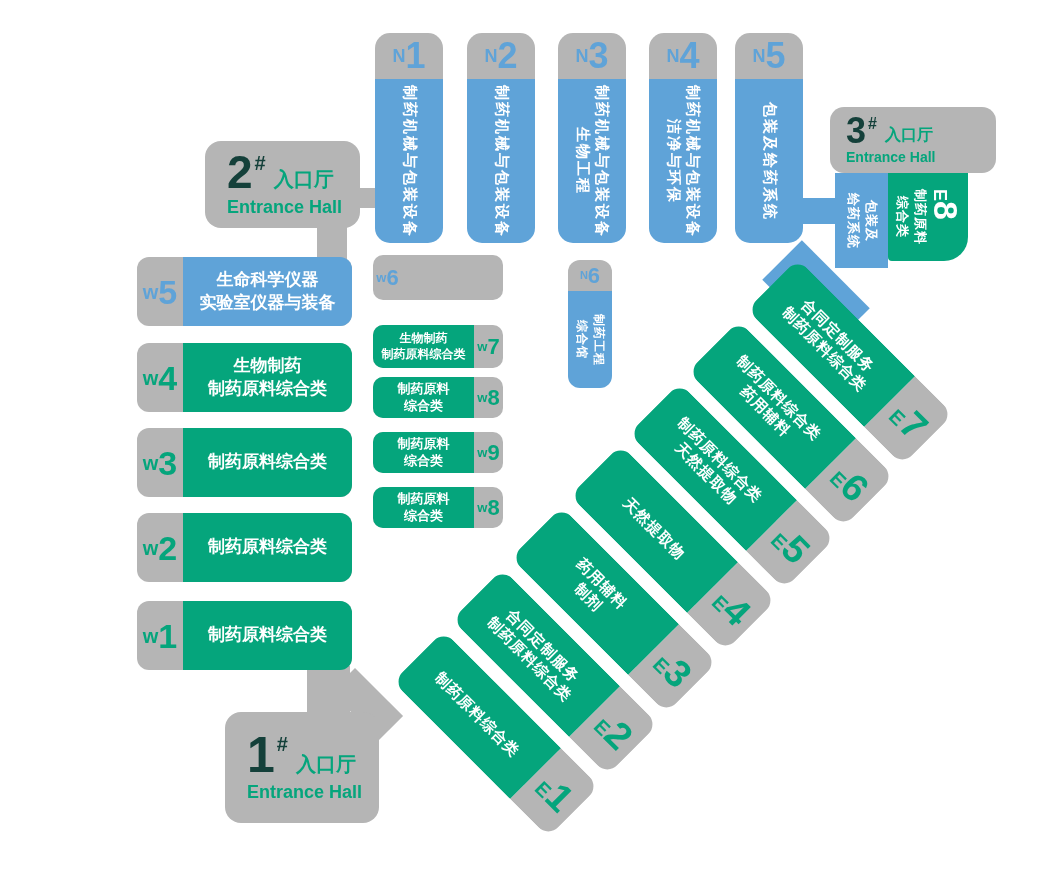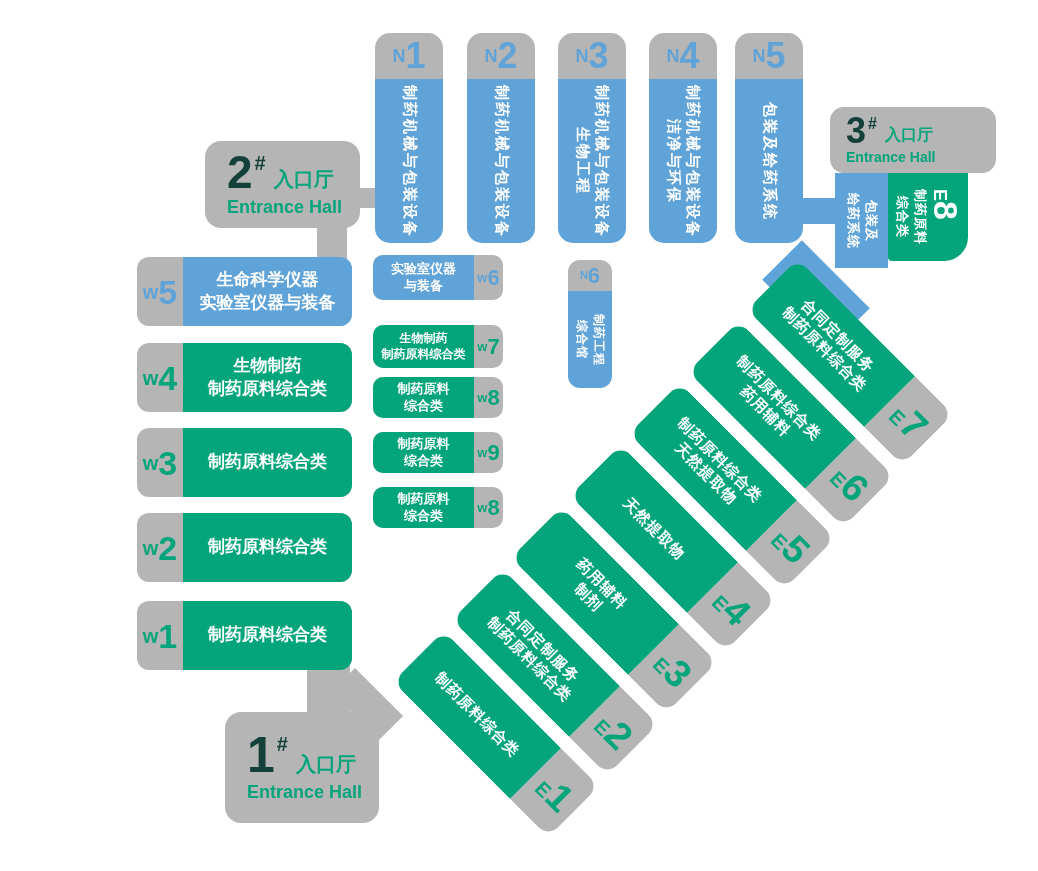--- a/index.html
+++ b/index.html
@@ -212,24 +212,20 @@
     <div class="wbox-label">
         <span class="pre">w</span>
         <span class="num">1</span>
       </div>
     <div class="wbox-body">
         <span>制药原料综合类</span>
       </div>
   </div>
 
   <div class="wsbox is-blue" style="top:255px;height:45px;">
-    <div class="wsbox-body">
-        <span>实验室仪器</span>
-        <span>与装备</span>
-      </div>
     <div class="wsbox-label">
         <span class="pre">w</span>
         <span class="num">6</span>
       </div>
   </div>
   <div class="wsbox is-green" style="top:325px;height:43px;">
     <div class="wsbox-body" style="font-size:12px;">
         <span>生物制药</span>
         <span>制药原料综合类</span>
       </div>

